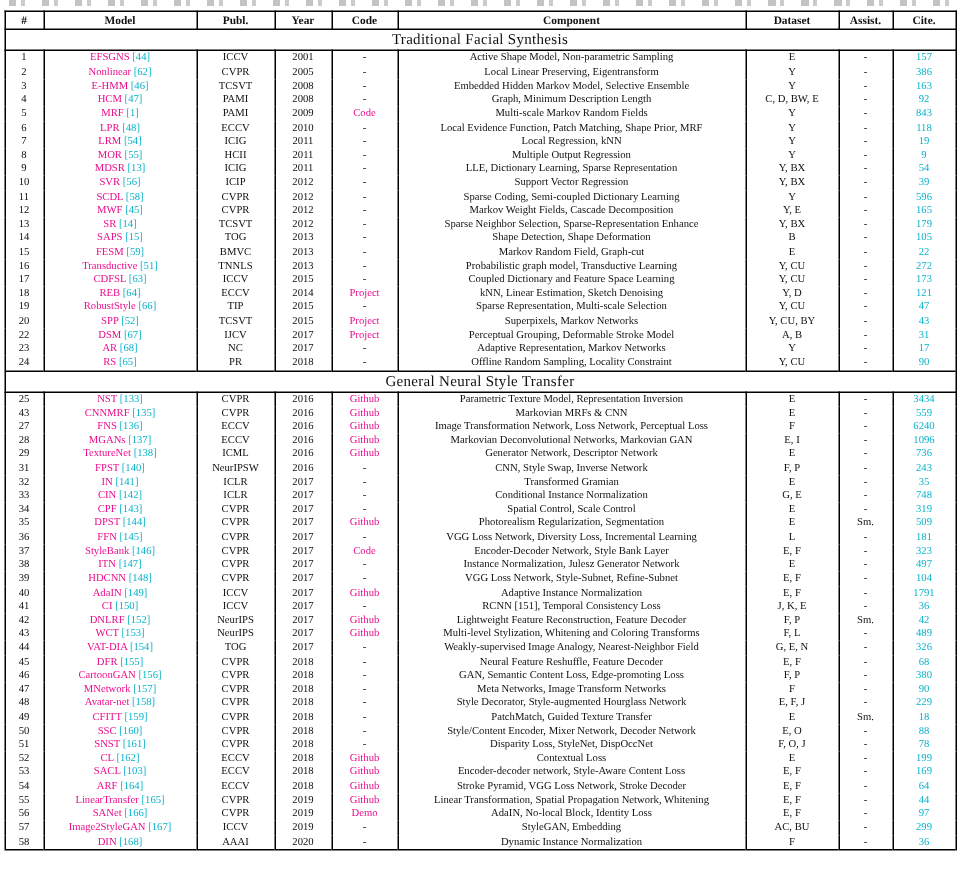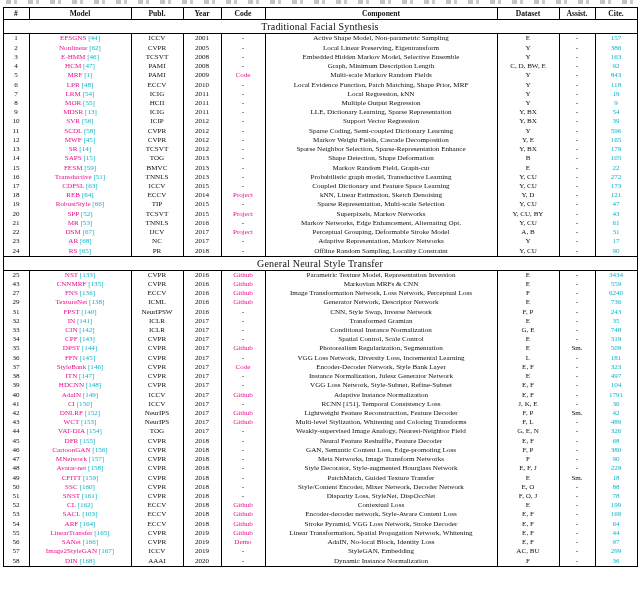--- a/index.html
+++ b/index.html
@@ -286,31 +286,20 @@
           <td><span class="link-model">SPP</span> <span class="link-ref">[52]</span></td>
           <td>TCSVT</td>
           <td>2015</td>
           <td><span class="link-code">Project</span></td>
           <td>Superpixels, Markov Networks</td>
           <td>Y, CU, BY</td>
           <td>-</td>
           <td><span class="link-ref">43</span></td>
         </tr>
         <tr>
-          <td>21</td>
-          <td><span class="link-model">MR</span> <span class="link-ref">[53]</span></td>
-          <td>TNNLS</td>
-          <td>2016</td>
-          <td><span>-</span></td>
-          <td>Markov Networks, Edge Enhancement, Alternating Opt.</td>
-          <td>Y, CU</td>
-          <td>-</td>
-          <td><span class="link-ref">61</span></td>
-        </tr>
-        <tr>
           <td>22</td>
           <td><span class="link-model">DSM</span> <span class="link-ref">[67]</span></td>
           <td>IJCV</td>
           <td>2017</td>
           <td><span class="link-code">Project</span></td>
           <td>Perceptual Grouping, Deformable Stroke Model</td>
           <td>A, B</td>
           <td>-</td>
           <td><span class="link-ref">31</span></td>
         </tr>
@@ -364,20 +353,31 @@
         <tr>
           <td>27</td>
           <td><span class="link-model">FNS</span> <span class="link-ref">[136]</span></td>
           <td>ECCV</td>
           <td>2016</td>
           <td><span class="link-code">Github</span></td>
           <td>Image Transformation Network, Loss Network, Perceptual Loss</td>
           <td>F</td>
           <td>-</td>
           <td><span class="link-ref">6240</span></td>
+        </tr>
+        <tr>
+          <td>28</td>
+          <td><span class="link-model">MGANs</span> <span class="link-ref">[137]</span></td>
+          <td>ECCV</td>
+          <td>2016</td>
+          <td><span class="link-code">Github</span></td>
+          <td>Markovian Deconvolutional Networks, Markovian GAN</td>
+          <td>E, I</td>
+          <td>-</td>
+          <td><span class="link-ref">1096</span></td>
         </tr>
         <tr>
           <td>29</td>
           <td><span class="link-model">TextureNet</span> <span class="link-ref">[138]</span></td>
           <td>ICML</td>
           <td>2016</td>
           <td><span class="link-code">Github</span></td>
           <td>Generator Network, Descriptor Network</td>
           <td>E</td>
           <td>-</td>

